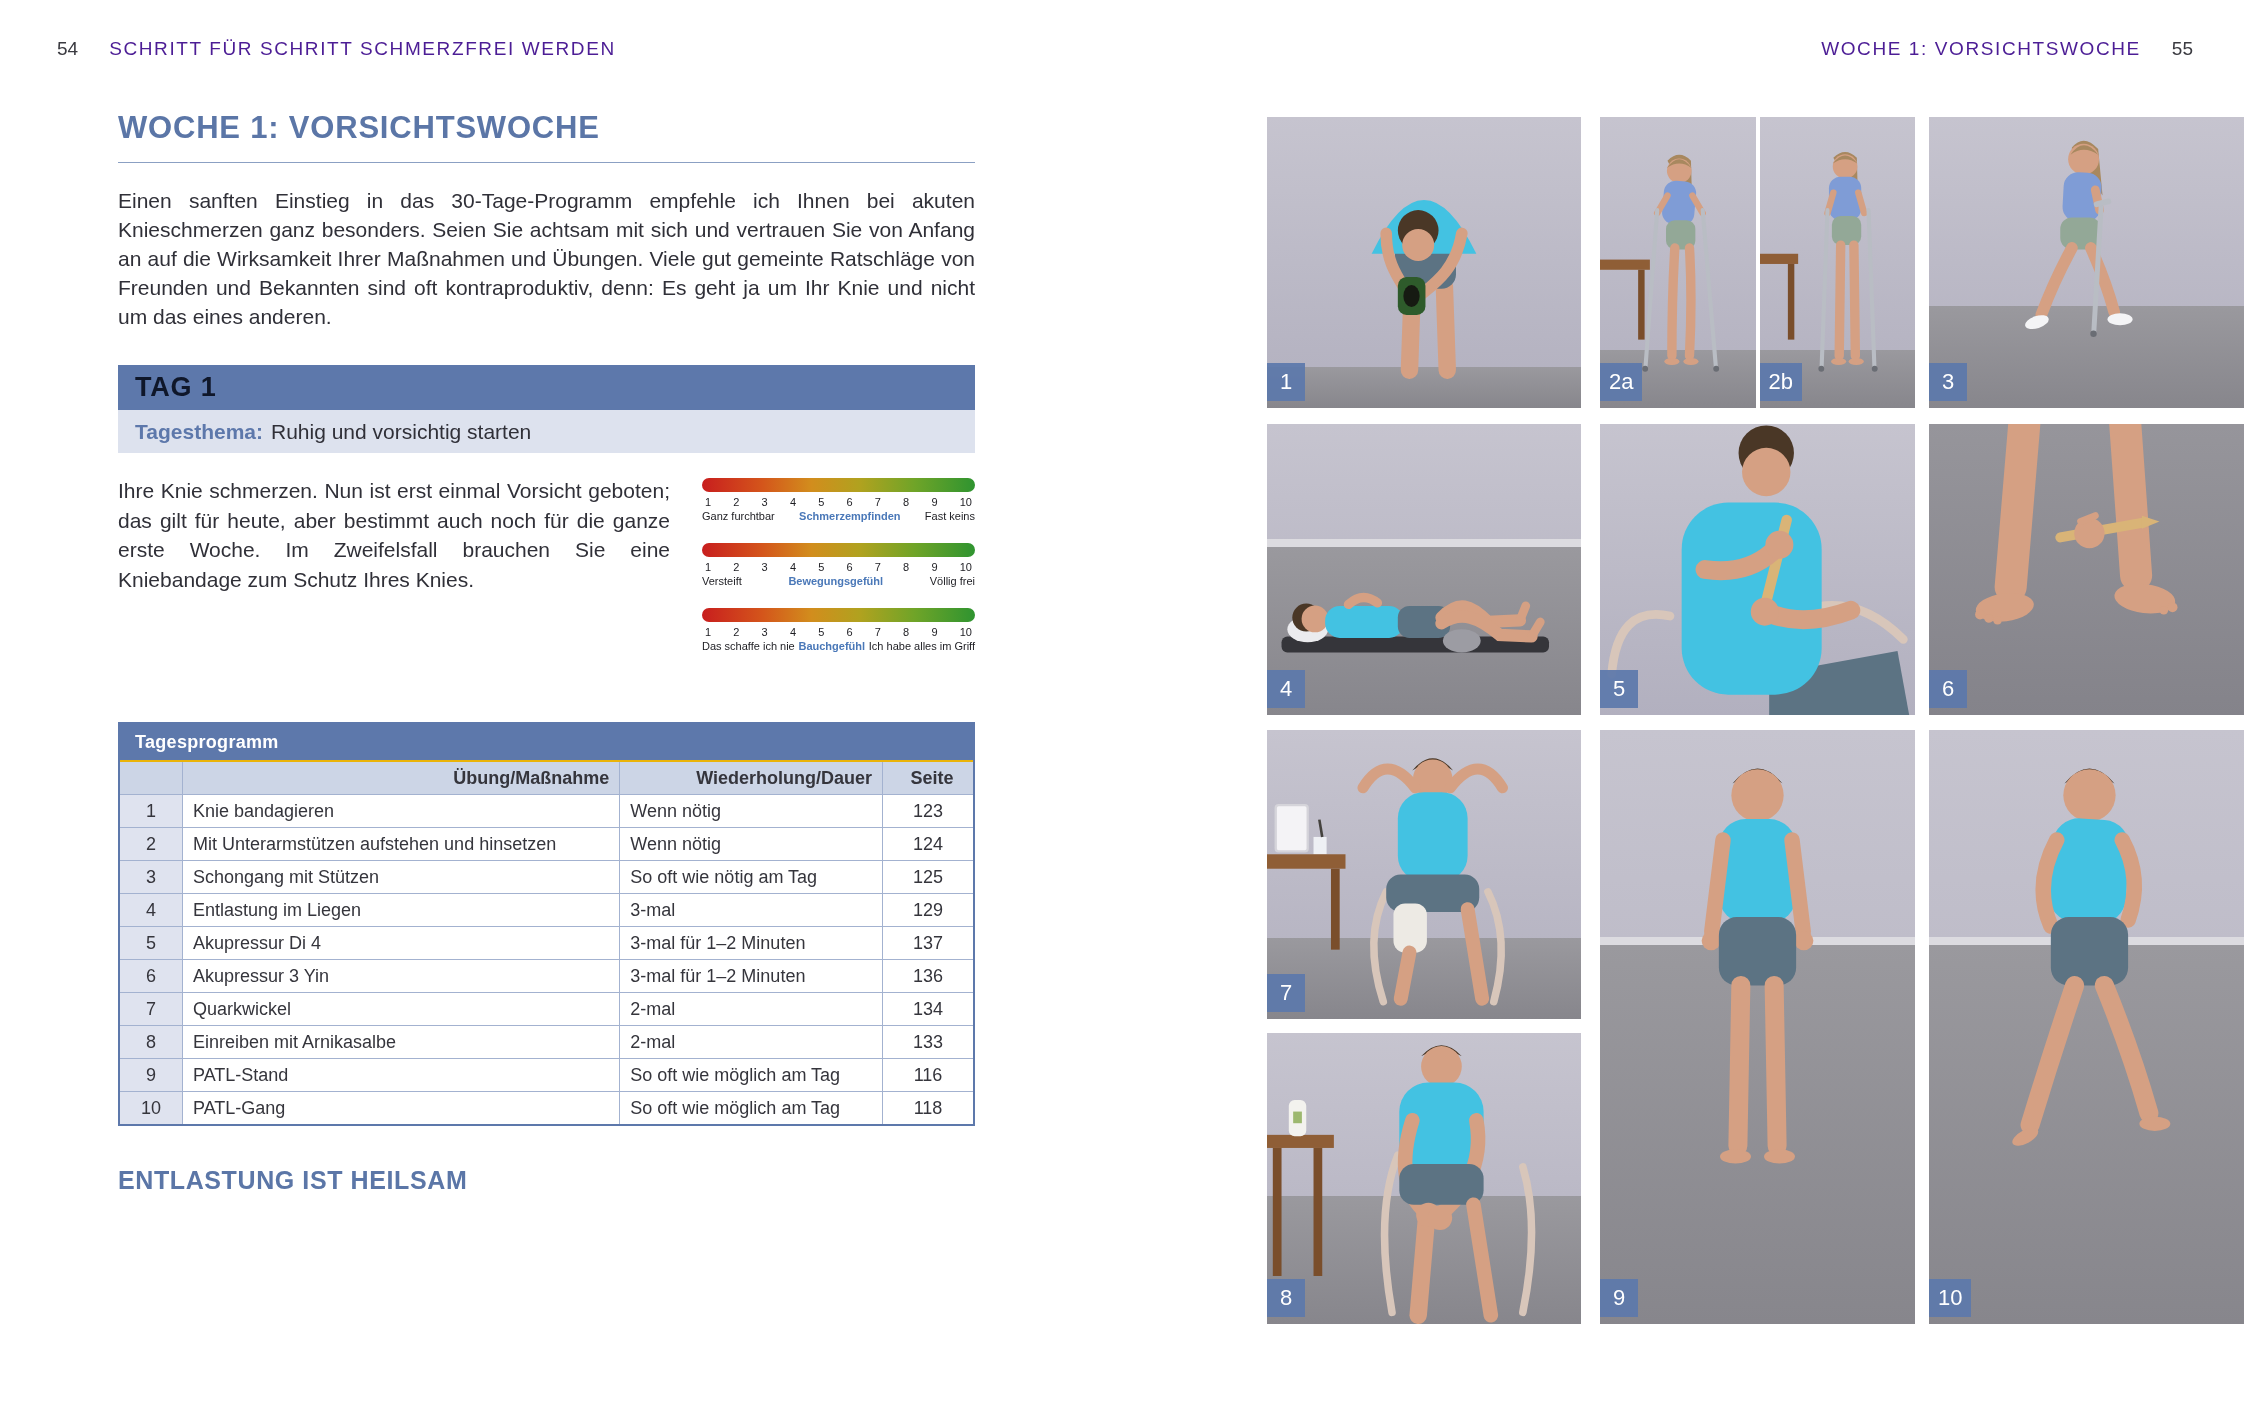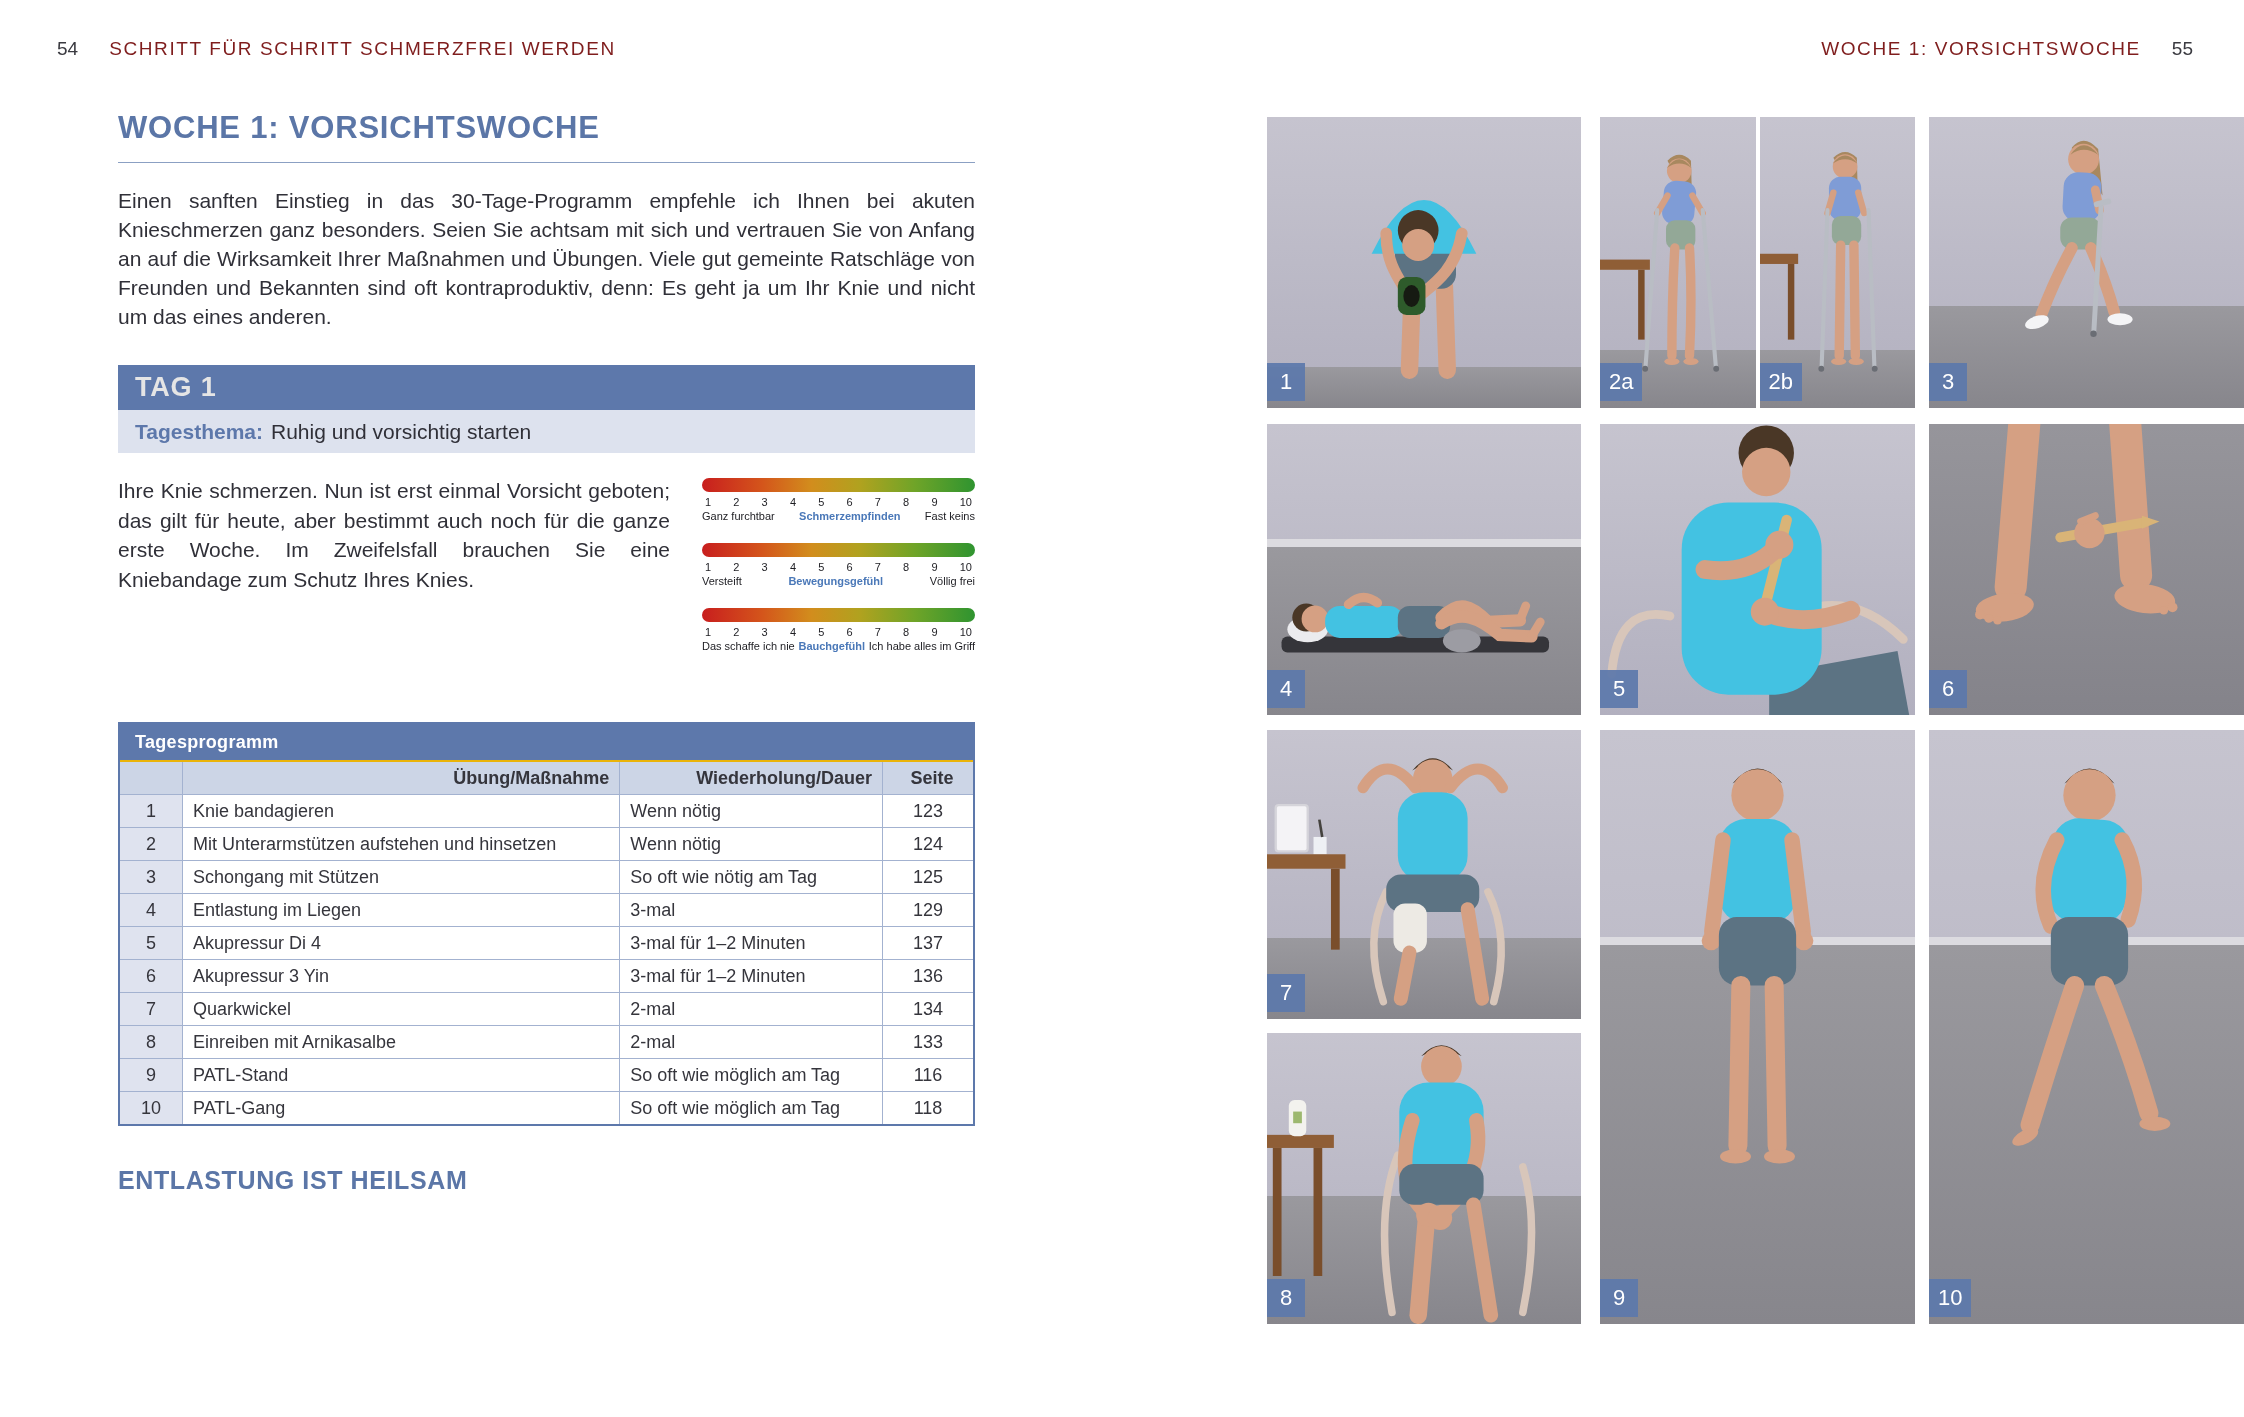--- a/index.html
+++ b/index.html
@@ -3,33 +3,33 @@
 <meta charset="utf-8">
 <style>
   html,body{margin:0;padding:0;}
   body{
     width:2244px;height:1417px;position:relative;background:#ffffff;
     font-family:"Liberation Sans", sans-serif;color:#303038;overflow:hidden;
   }
   
   .runhead{position:absolute;top:38px;font-size:19px;display:flex;align-items:baseline;gap:31px;}
   .runhead .pagenum{color:#3a3a40;}
-  .runhead .rh-title{color:#7f1d1d;letter-spacing:1.6px;}
+  .runhead .rh-title{color:#4c1d95;letter-spacing:1.6px;}
   #runhead-left{left:57px;}
   #runhead-right{right:51px;}
 
   
   .left-page{position:absolute;left:118px;top:0;width:857px;height:100%;}
   .page-title{position:absolute;top:110px;left:0;width:100%;margin:0;
     font-size:31px;font-weight:bold;color:#5b76a7;letter-spacing:0.8px;
     padding-bottom:16px;border-bottom:1px solid #8ba0c3;}
   .intro{position:absolute;top:186px;left:0;width:100%;margin:0;
     font-size:21px;line-height:29px;text-align:justify;}
   .day-banner{position:absolute;top:365px;left:0;width:100%;height:45px;
-    background:#5d78ab;color:#e5e5e5;font-size:27px;font-weight:bold;letter-spacing:0.8px;
+    background:#5d78ab;color:#0f172a;font-size:27px;font-weight:bold;letter-spacing:0.8px;
     display:flex;align-items:center;padding-left:17px;box-sizing:border-box;}
   .day-theme{position:absolute;top:410px;left:0;width:100%;height:43px;
     background:#dde2ee;font-size:21px;display:flex;align-items:center;gap:8px;
     padding-left:17px;box-sizing:border-box;}
   .day-theme .theme-label{color:#5d78ab;font-weight:bold;}
   .cols{position:absolute;top:476px;left:0;width:100%;display:flex;justify-content:space-between;}
   .bodytext{width:552px;margin:0;font-size:21px;line-height:29.5px;text-align:justify;}
   .scales{width:273px;padding-top:2px;}
   .scale{margin-bottom:21px;}
   .scale-bar{height:14px;border-radius:7px;

